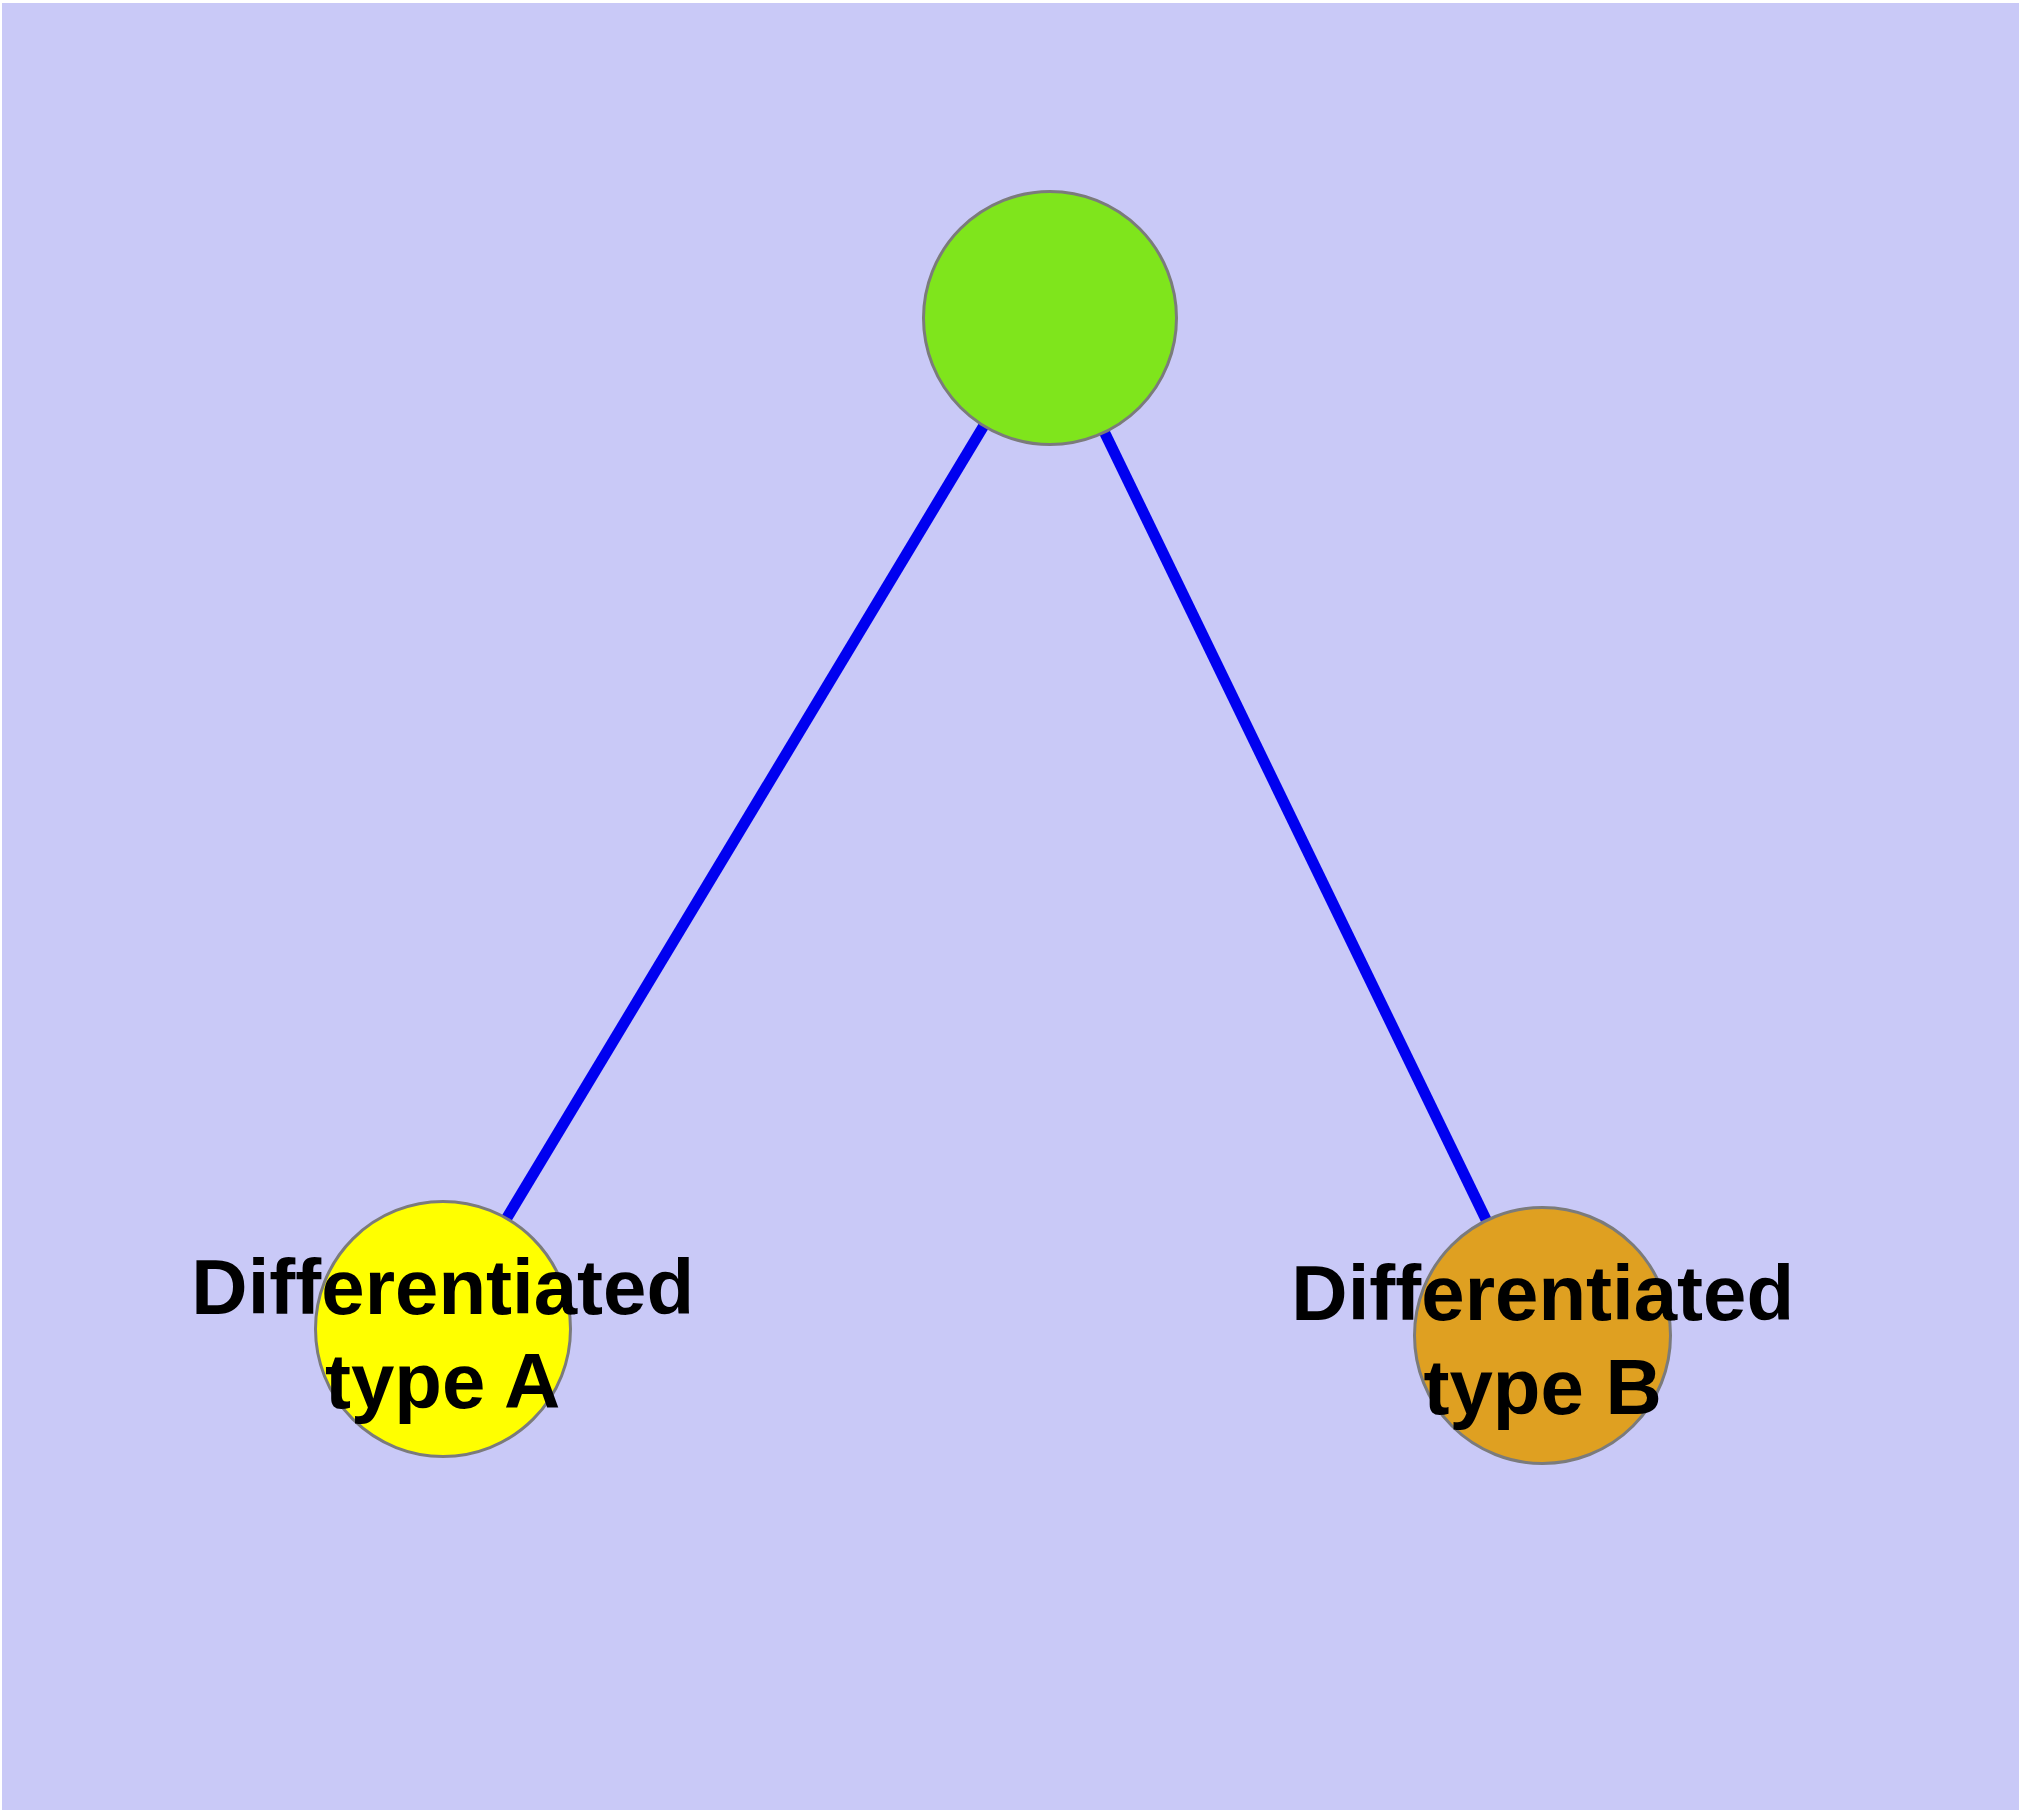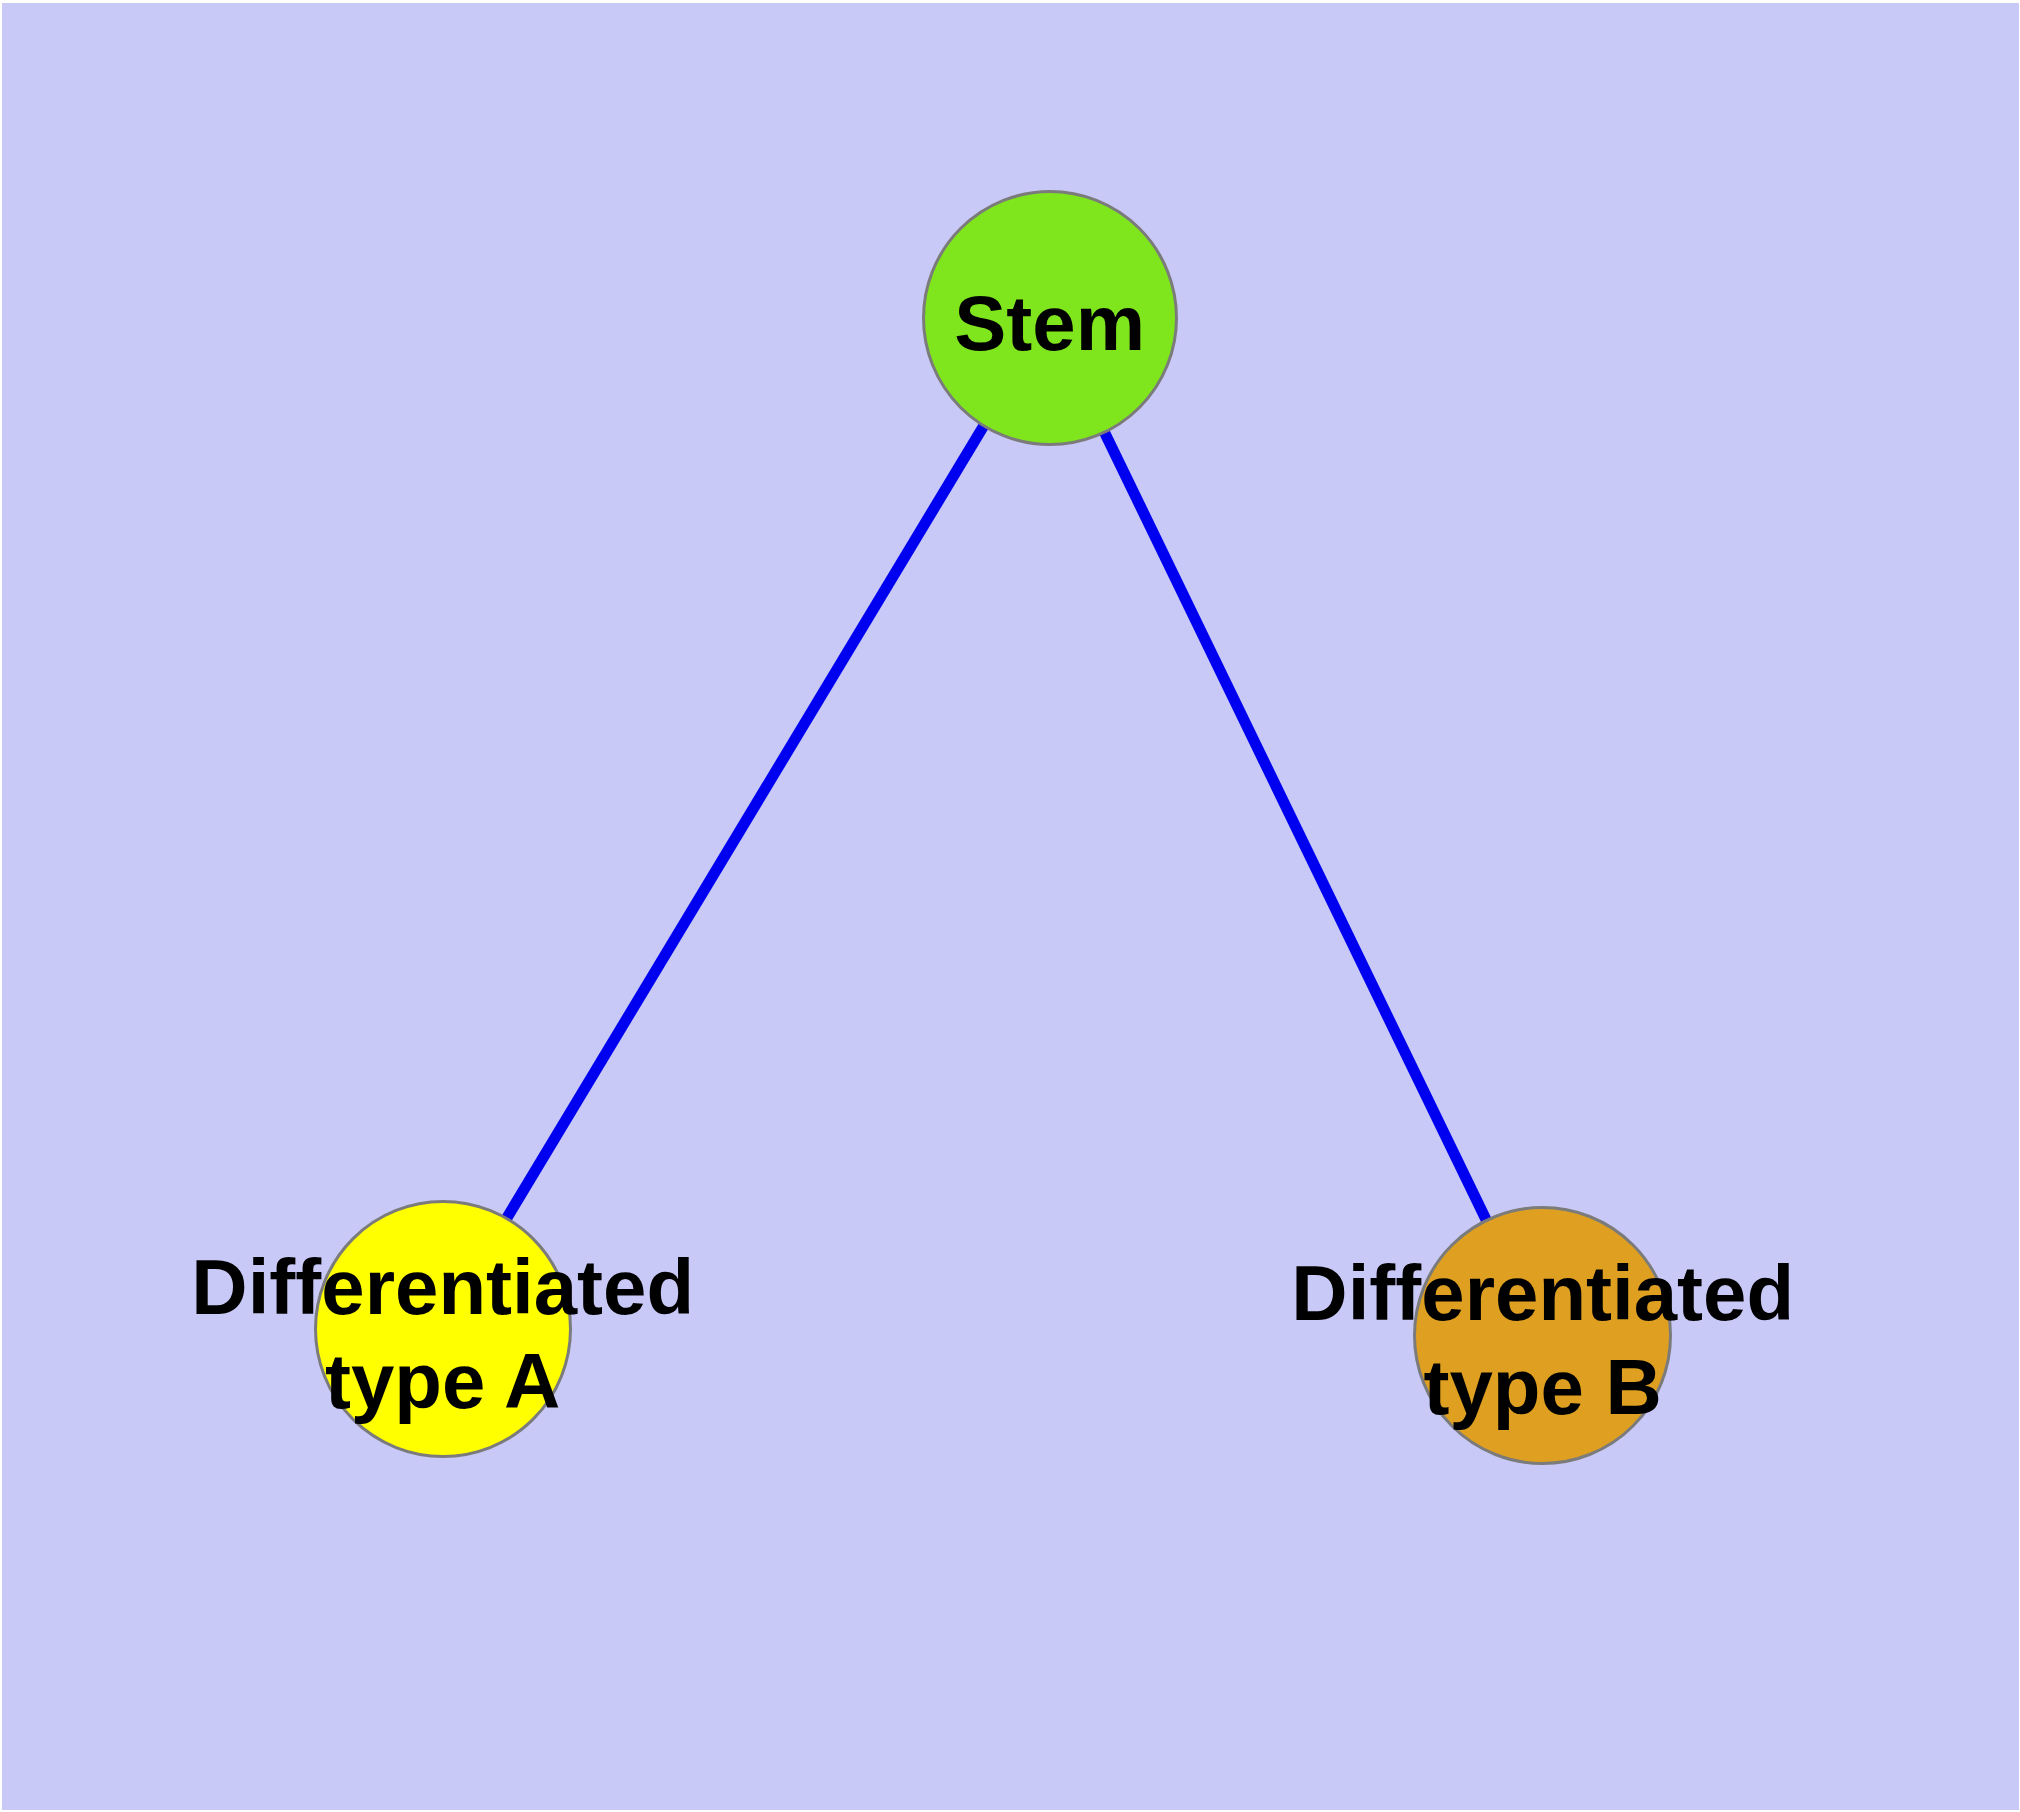--- a/index.html
+++ b/index.html
@@ -59,21 +59,20 @@
 
     <svg class="edge-layer" viewBox="0 0 2384 2138" preserveAspectRatio="none">
       <line x1="1237" y1="372" x2="520" y2="1564" stroke="#0000f0" stroke-width="13"></line>
       <line x1="1237" y1="372" x2="1818" y2="1572" stroke="#0000f0" stroke-width="13"></line>
     </svg>
 
     <div class="node" style="left: 920px; top: 187px; width: 256px; height: 256px; background: rgb(127, 229, 28); border-color: rgb(123, 123, 123);"></div>
     <div class="node" style="left: 312px; top: 1197px; width: 258px; height: 258px; background: rgb(255, 255, 0); border-color: rgb(123, 123, 123);"></div>
     <div class="node" style="left: 1411px; top: 1203px; width: 259px; height: 259px; background: rgb(223, 160, 33); border-color: rgb(123, 123, 123);"></div>
 
-    <div class="node-label" style="left: 1048px; top: 320px; color: rgb(0, 0, 0);">Stem</div>
     <div class="node-label" style="left: 441px; top: 1331px; color: rgb(0, 0, 0);">Differentiated
 type A</div>
     <div class="node-label" style="left: 1541px; top: 1337px; color: rgb(0, 0, 0);">Differentiated
 type B</div>
 
   </div>
 </div>
 
 
 </body></html>

